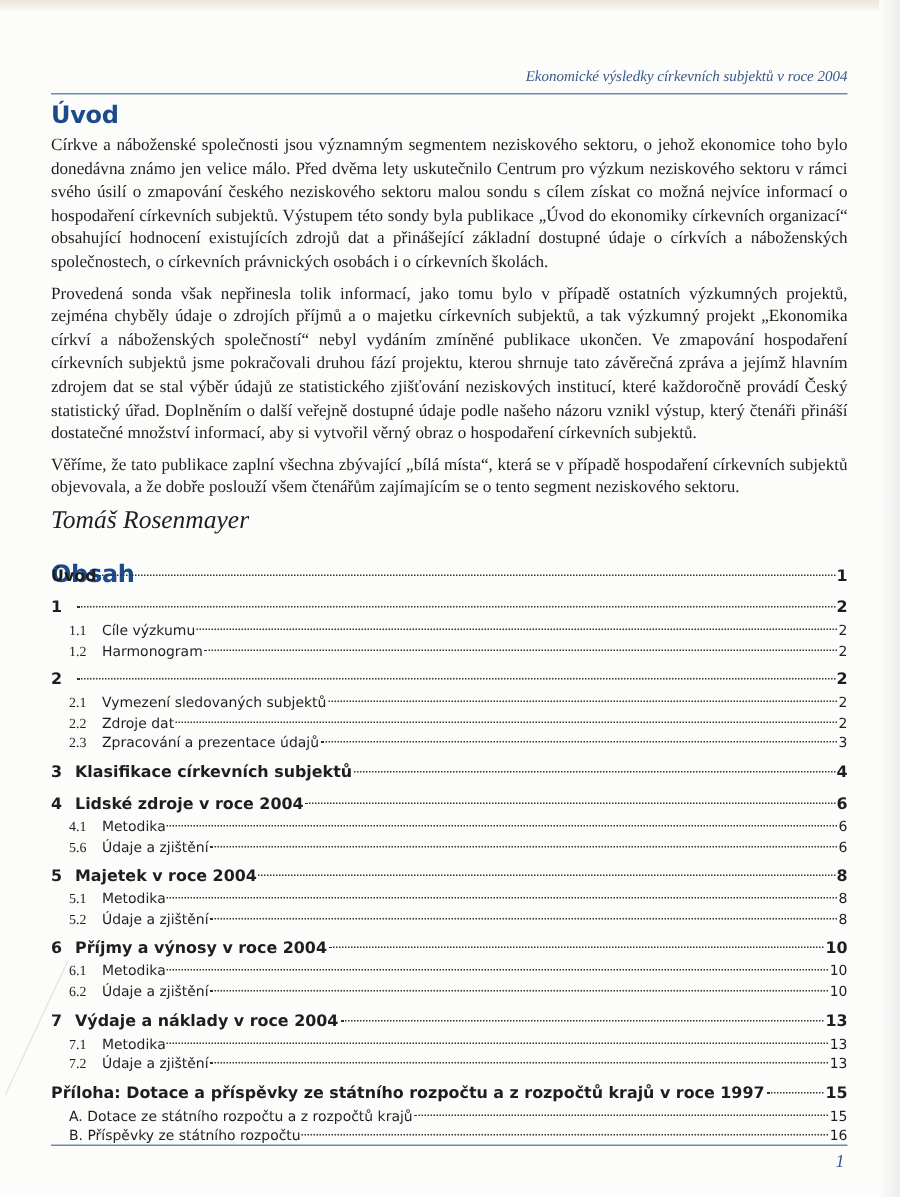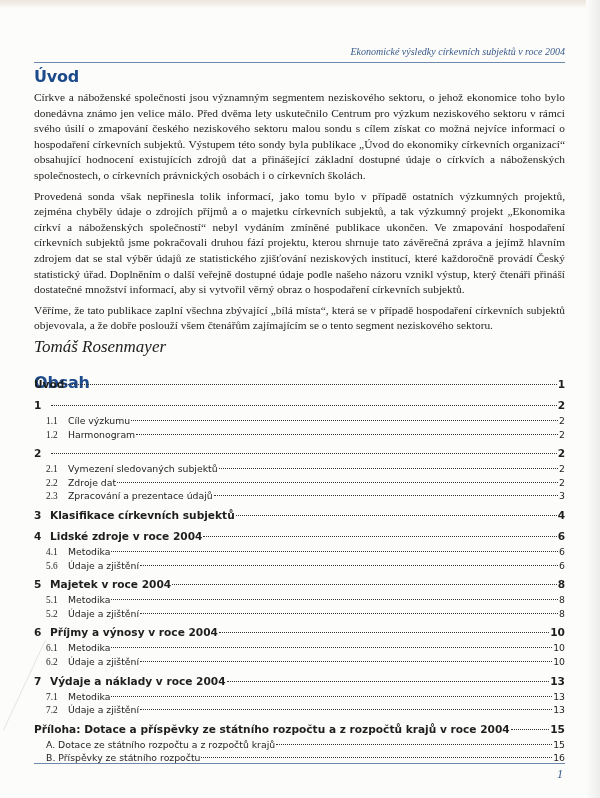--- a/index.html
+++ b/index.html
@@ -219,21 +219,21 @@
         <span class="page-no">13</span>
       </div>
       <div class="toc-row l2">
         <span class="num">7.2</span>
         <span class="label">Údaje a zjištění</span>
         <span class="dots"></span>
         <span class="page-no">13</span>
       </div>
       <div class="toc-row l1 nonum">
         <span class="num"></span>
-        <span class="label">Příloha: Dotace a příspěvky ze státního rozpočtu a z rozpočtů krajů v roce 2004</span>
+        <span class="label">Příloha: Dotace a příspěvky ze státního rozpočtu a z rozpočtů krajů v roce 1997</span>
         <span class="dots"></span>
         <span class="page-no">15</span>
       </div>
       <div class="toc-row l2 app">
         <span class="num"></span>
         <span class="label">A. Dotace ze státního rozpočtu a z rozpočtů krajů</span>
         <span class="dots"></span>
         <span class="page-no">15</span>
       </div>
       <div class="toc-row l2 app">

